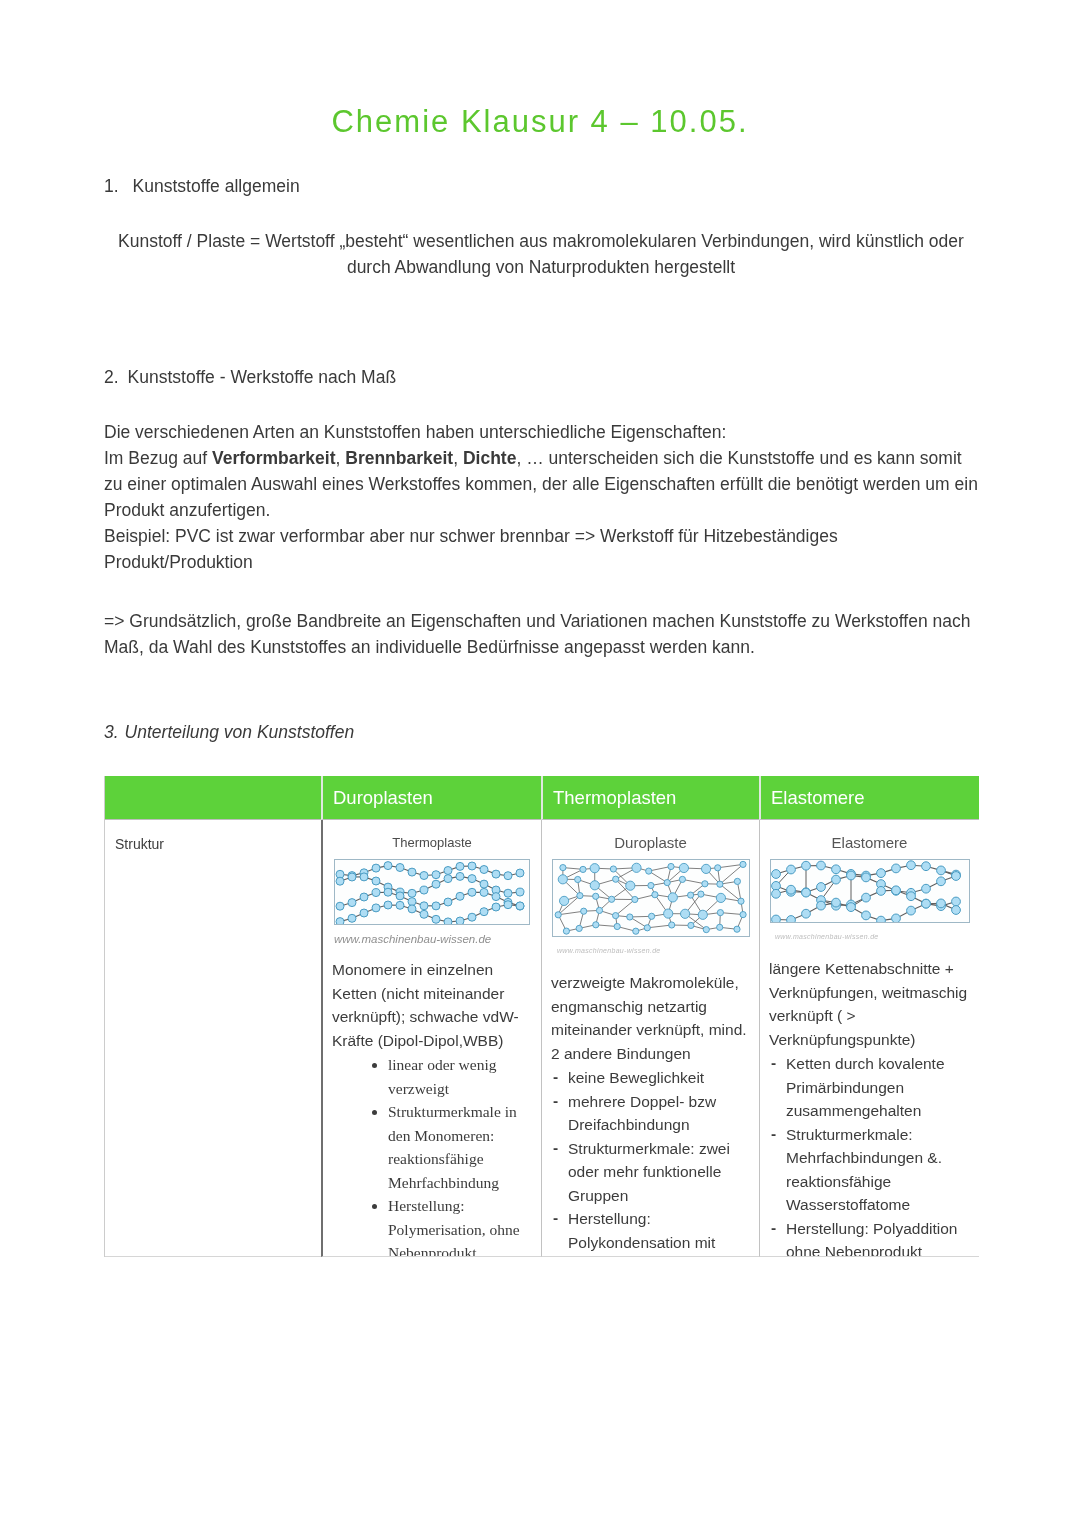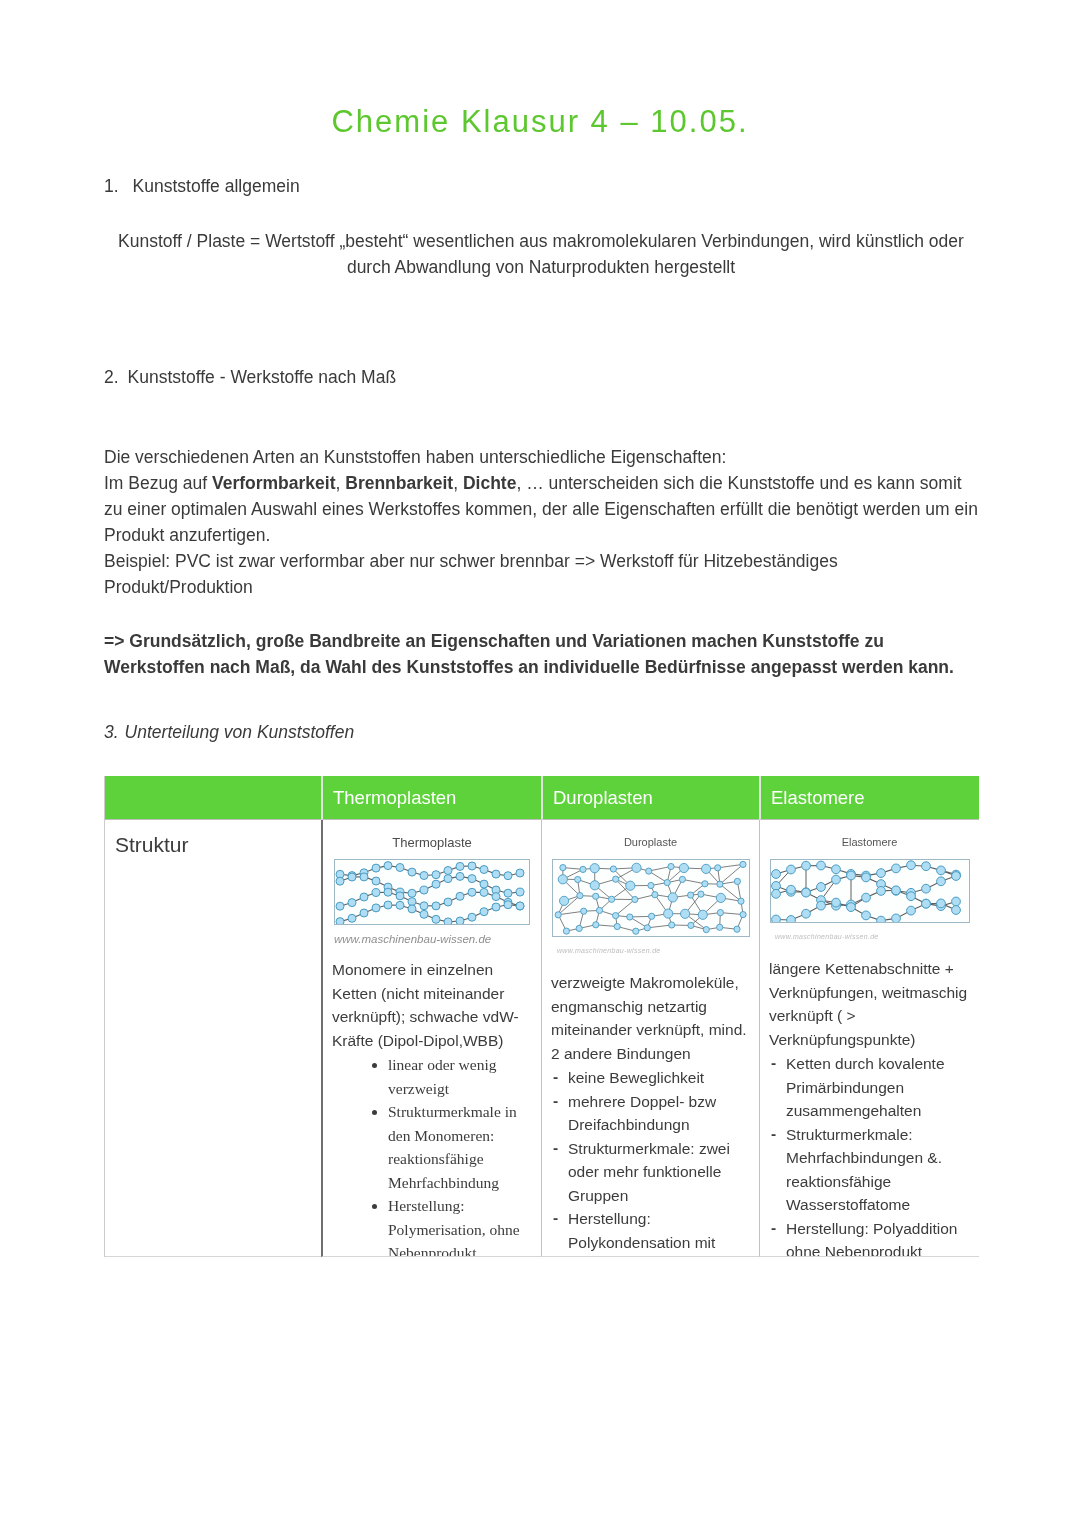--- a/index.html
+++ b/index.html
@@ -26,22 +26,22 @@
   .gap-mid{margin-right:9px;}
   .gap-small{margin-right:6px;}
   .para{
     position:absolute;left:104px;width:874px;
     font-size:17.5px;line-height:26px;color:#3a3a3a;
   }
   .para .bold{font-weight:bold;}
   #h1{top:176px;}
   #p1{top:228px;text-align:center;}
   #h2{top:367px;}
-  #p2{top:444px;}
-  #p3{top:628px;font-weight:bold;}
+  #p2{top:419px;}
+  #p3{top:608px;}
   #h3{top:722px;font-style:italic;}
 
   
   .ktable{
     position:absolute;top:776px;left:104px;
     width:874px;height:481px;
     display:grid;
     grid-template-columns:216px 220px 218px 220px;
     grid-template-rows:44px 437px;
     border-left:1px solid #cccccc;
@@ -63,25 +63,25 @@
     background:#ffffff;
     box-sizing:border-box;
     padding:9px 9px 9px 9px;
     font-size:15.5px;line-height:23.5px;
     color:#3c3c3c;
     border-bottom:1px solid #d6d6d6;
     overflow:hidden;
   }
   .td.vline-dark{border-left:2px solid #6f6f6f;}
   .td.vline-light{border-left:1px solid #c2c2c2;}
-  .struct-label{font-size:21px;padding-top:13px;padding-left:10px;}
+  .struct-label{font-size:14px;padding-top:13px;padding-left:10px;}
 
   .fig{text-align:center;margin-bottom:5px;}
   .fig-title{font-size:13px;color:#4b4b4b;margin:2px 0 4px 0;}
-  .fig-title.small{font-size:11px;color:#555555;}
+  .fig-title.small{font-size:15px;color:#555555;}
   .fig svg{display:block;margin:0 auto;background:#fdfefe;border:1px solid #9fb8c6;}
   .fig-cap{font-size:11.5px;color:#8f8f8f;text-align:left;margin:3px 0 7px 2px;font-style:italic;}
   .fig-cap.tiny{font-size:7px;color:#bcbcbc;text-align:left;margin:2px 0 9px 6px;letter-spacing:0.3px;}
 
   .cell-intro{margin:0 0 1px 0;}
   ul.dots{list-style:disc outside;margin:0;padding-left:56px;font-family:Liberation Serif, serif;}
   ul.dots li{margin:0;}
   ul.dashes{list-style:none;margin:0;padding-left:0;}
   ul.dashes li{position:relative;padding-left:17px;}
   ul.dashes li::before{content:"-";position:absolute;left:2px;top:-1px;font-weight:bold;color:#3c3c3c;}
@@ -112,22 +112,22 @@
   </div>
 
   <div class="para" id="p3">=&gt; Grundsätzlich, große Bandbreite an Eigenschaften und Variationen machen Kunststoffe zu Werkstoffen nach Maß, da Wahl des Kunststoffes an individuelle Bedürfnisse angepasst werden kann.</div>
 
   <div class="sec-heading" id="h3">
     <span class="num gap-small">3.</span><span>Unterteilung von Kunststoffen</span>
   </div>
 
   <div class="ktable">
     <div class="th"></div>
+    <div class="th">Duroplasten</div>
     <div class="th">Thermoplasten</div>
-    <div class="th">Duroplasten</div>
     <div class="th">Elastomere</div>
 
     <div class="td struct-label">Struktur</div>
 
     <div class="td vline-dark">
       <div class="fig">
         <div class="fig-title">Thermoplaste</div>
         <svg width="194" height="64" viewBox="0 0 194 64">
             <polyline points="5.0,14.3 17.0,15.6 29.0,12.8 41.0,8.1 53.0,5.6 65.0,7.5 77.0,12.1 89.0,15.5 101.0,14.7 113.0,10.5 125.0,6.4 137.0,6.0 149.0,9.5 161.0,14.1 173.0,15.7 185.0,13.0" fill="none" stroke="#5f5f5f" stroke-width="1.1"></polyline>
             <polyline points="5.0,21.2 17.0,17.0 29.0,16.9 41.0,21.0 53.0,27.1 65.0,32.1 77.0,33.3 89.0,30.1 101.0,24.2 113.0,18.6 125.0,16.4 137.0,18.6 149.0,24.1 161.0,30.0 173.0,33.2 185.0,32.1" fill="none" stroke="#5f5f5f" stroke-width="1.1"></polyline>

